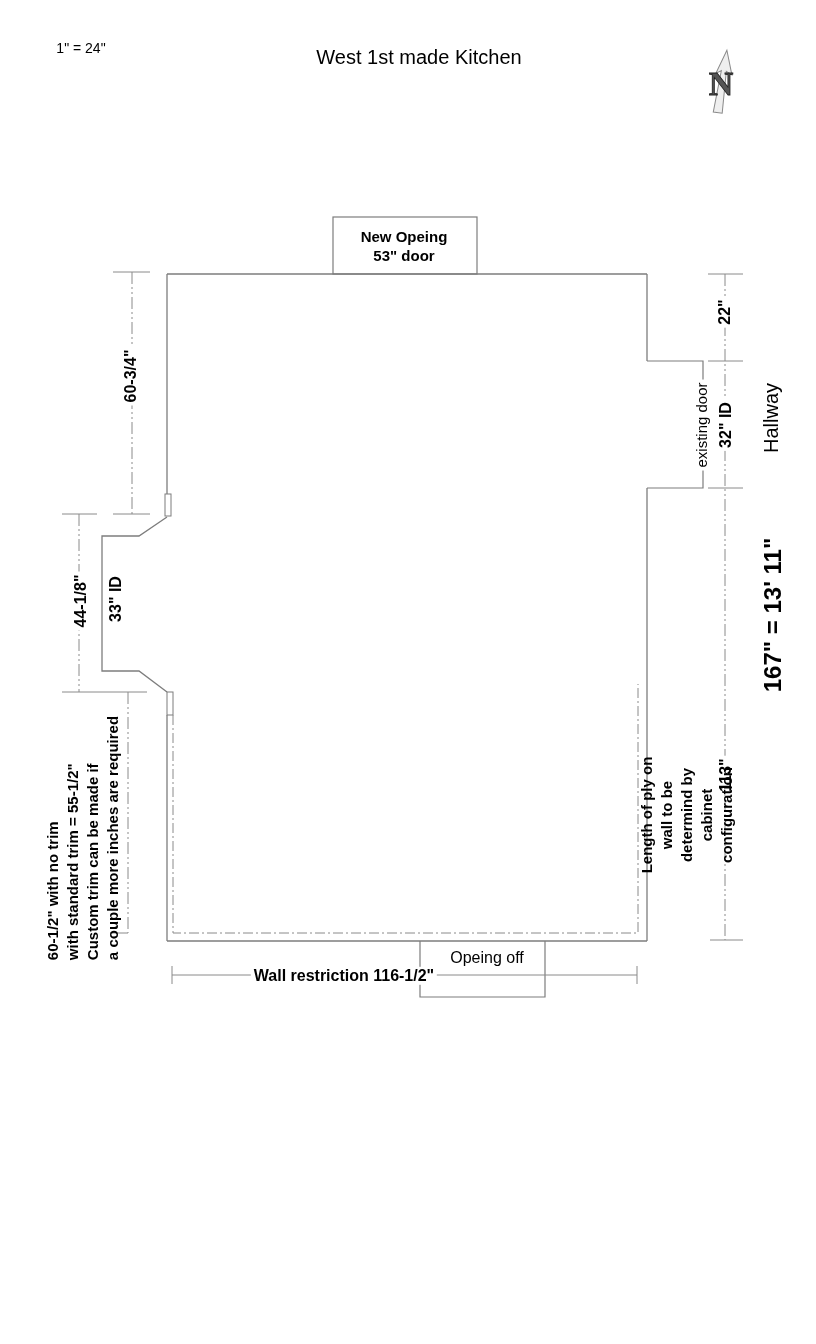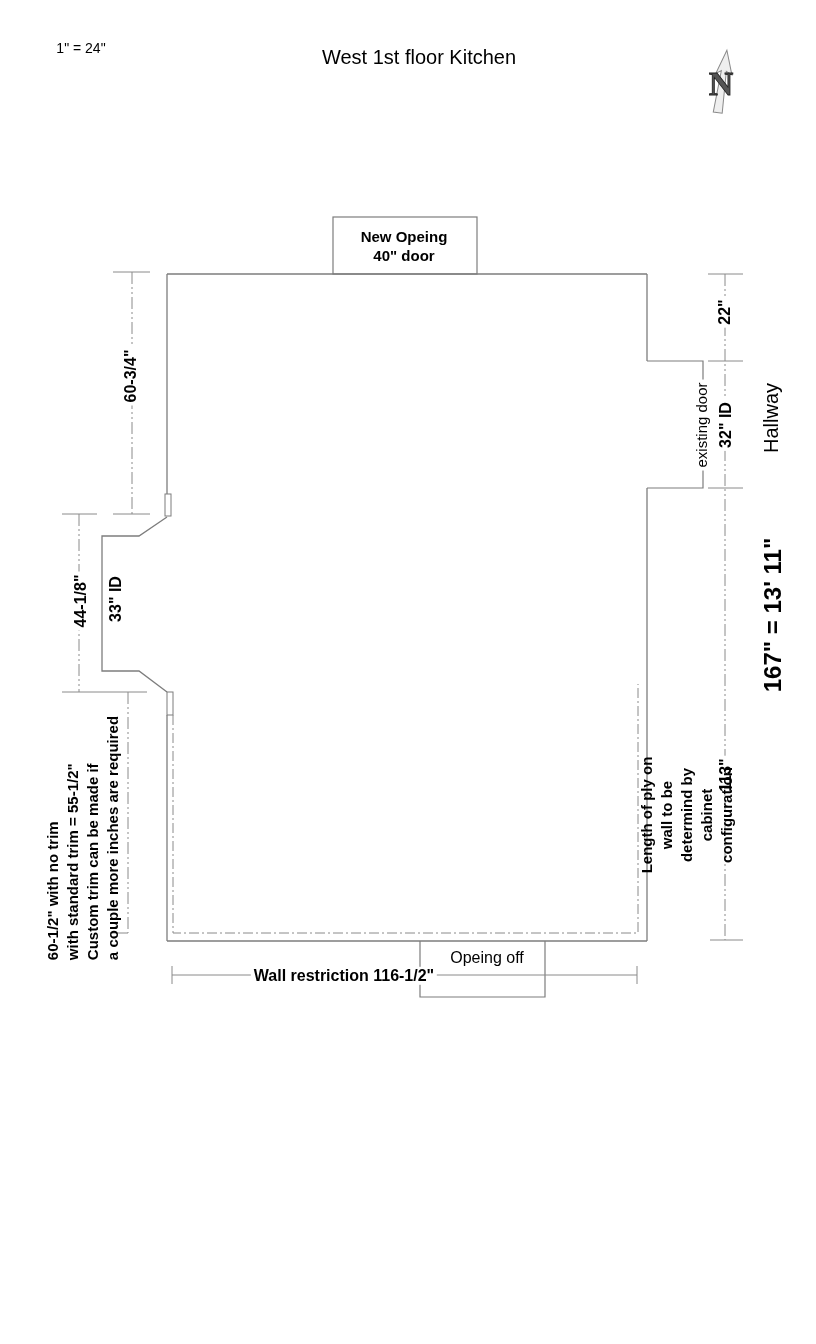--- a/index.html
+++ b/index.html
@@ -60,24 +60,24 @@
 
     <g>
       <g transform="rotate(7 723 82)">
         <polygon points="723,50 715,74 720,71 717,113 726,113 725,71 731,74" fill="#efefef" stroke="#8a8a8a" stroke-width="1"></polygon>
       </g>
       <text x="721" y="95" font-family="'Liberation Serif',serif" font-weight="bold" font-size="34" fill="#555555" stroke="#1c1c1c" stroke-width="0.8" text-anchor="middle">N</text>
     </g>
   </svg>
 
   <div class="lbl f14" style="left:81px;top:48px;">1" = 24"</div>
-  <div class="lbl f20" style="left:419px;top:57px;">West 1st floor Kitchen</div>
+  <div class="lbl f20" style="left:419px;top:57px;">West 1st made Kitchen</div>
 
   <div class="lbl bold f15 multi ta-c lh19" style="left:404px;top:246px;">New Opeing
-40" door</div>
+53" door</div>
   <div class="lbl rot f15 bg" style="left:702px;top:425px;">existing door</div>
   <div class="lbl rot f20" style="left:771px;top:418px;">Hallway</div>
   <div class="lbl f16" style="left:487px;top:958px;">Opeing off</div>
 
   <div class="lbl rot bold f16 bg" style="left:131px;top:376px;">60-3/4"</div>
   <div class="lbl rot bold f16 bg" style="left:81px;top:601px;">44-1/8"</div>
   <div class="lbl rot bold f16 bg" style="left:116px;top:599px;">33" ID</div>
   <div class="lbl rot bold f16 bg" style="left:725px;top:312px;">22"</div>
   <div class="lbl rot bold f16 bg" style="left:726px;top:425px;">32" ID</div>
   <div class="lbl rot bold f16 bg" style="left:726px;top:775px;">113"</div>

